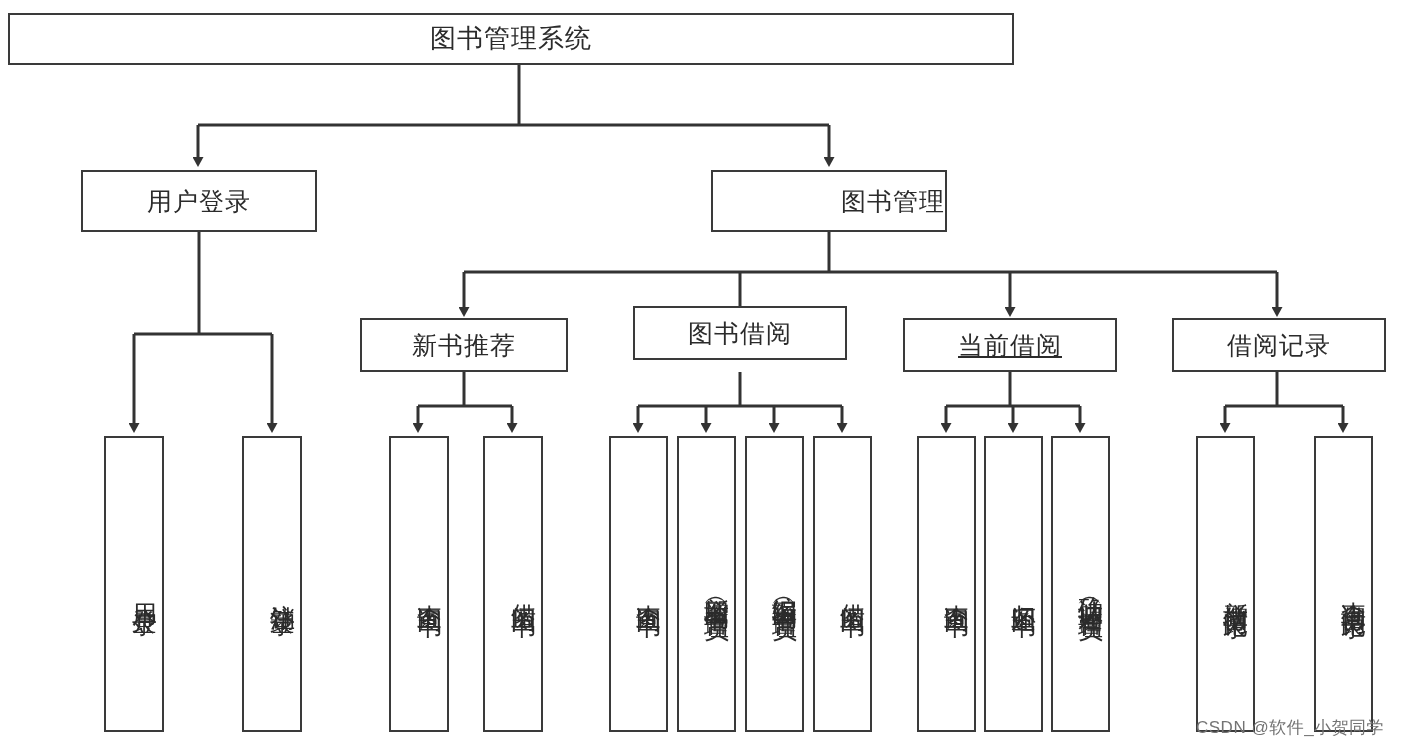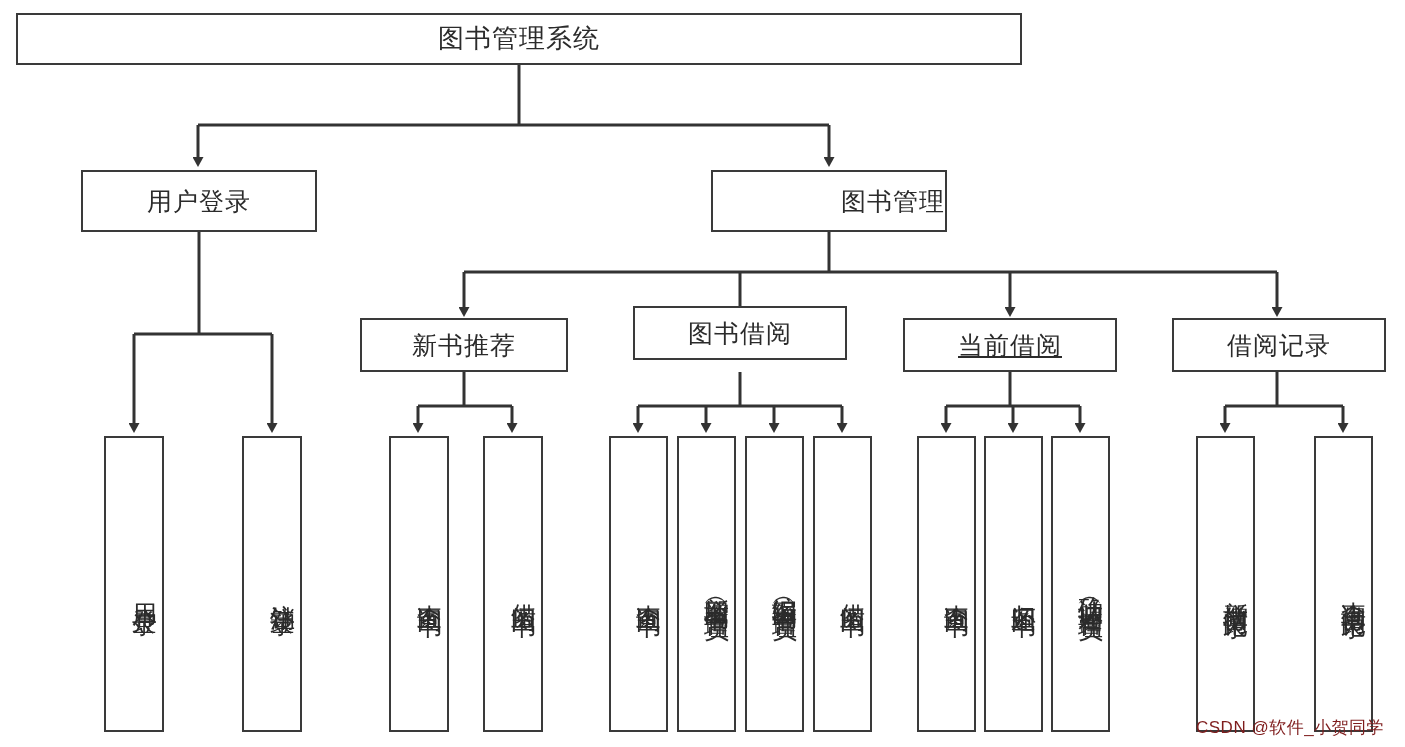--- a/index.html
+++ b/index.html
@@ -53,21 +53,21 @@
     writing-mode: vertical-rl;
     text-orientation: upright;
     white-space: nowrap;
   }
   #title-node {
     font-size: 26px;
   }
   .watermark {
     position: absolute;
     font-size: 17px;
-    color: #7f1d1d;
+    color: #737373;
     letter-spacing: 0.5px;
     white-space: nowrap;
     user-select: none;
     text-align: center;
   }
 </style>
 </head>
 <body>
 
 <div id="canvas">
@@ -115,21 +115,21 @@
       <path d="M1013,406 L1013,424" marker-end="url(#arrow)"></path>
       <path d="M1080,406 L1080,424" marker-end="url(#arrow)"></path>
 
       <path d="M1277,372 L1277,406"></path>
       <path d="M1225,406 L1343,406"></path>
       <path d="M1225,406 L1225,424" marker-end="url(#arrow)"></path>
       <path d="M1343,406 L1343,424" marker-end="url(#arrow)"></path>
     </g>
   </svg>
 
-  <div class="node horiz" id="title-node" style="left:16px; top:13px; width:1006px; height:52px;">
+  <div class="node horiz" id="title-node" style="left:8px; top:13px; width:1006px; height:52px;">
     <span class="txt">图书管理系统</span>
   </div>
 
   <div class="node horiz" style="left:81px; top:170px; width:236px; height:62px;">
     <span class="txt">用户登录</span>
   </div>
   <div class="node horiz" style="left:711px; top:170px; width:236px; height:62px;justify-content:flex-end;">
     <span class="txt">图书管理</span>
   </div>
 

